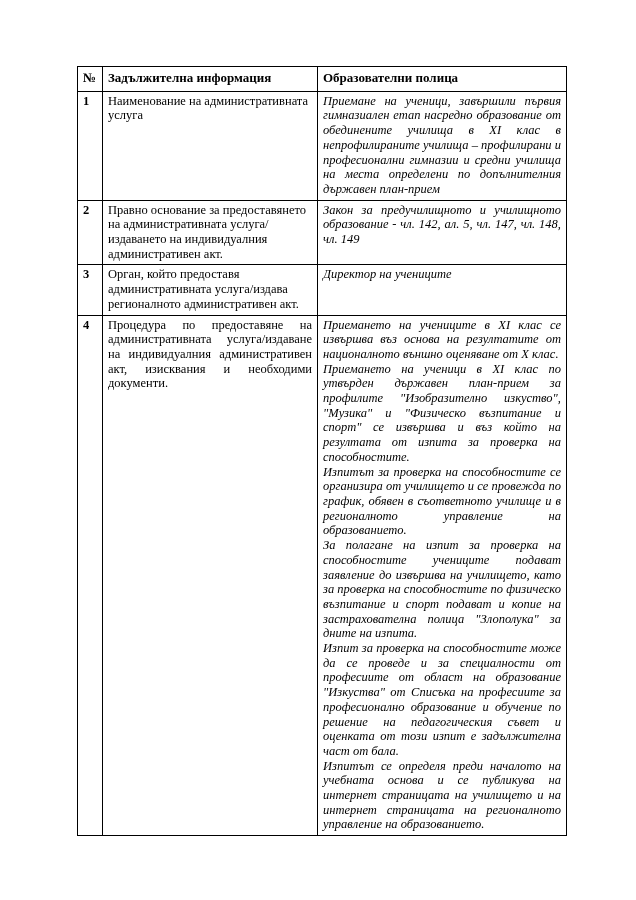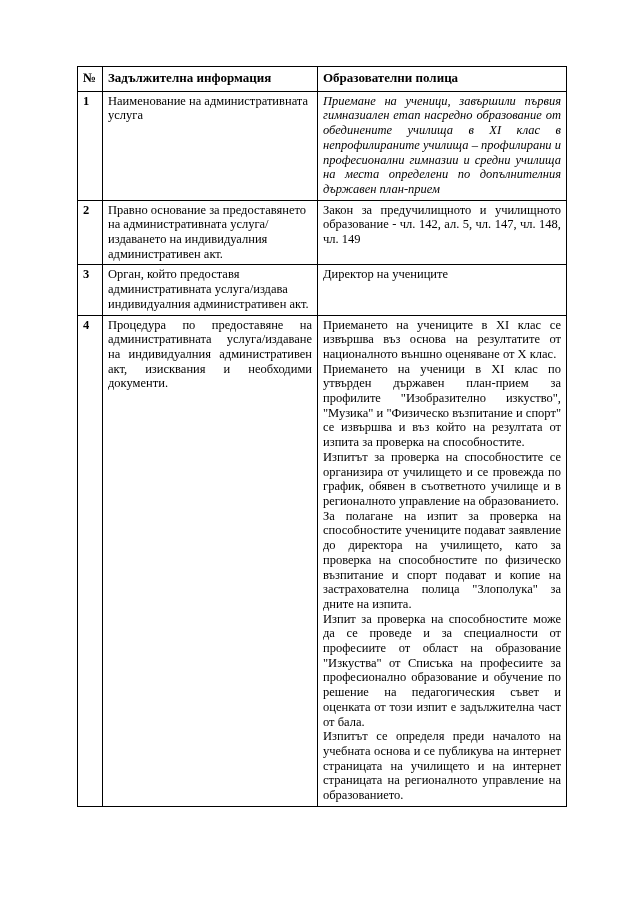--- a/index.html
+++ b/index.html
@@ -38,21 +38,21 @@
     font-weight: bold;
     font-size: 13px;
     padding-top: 4px;
     padding-bottom: 5px;
   }
   col.w-num  { width: 25px;  }
   col.w-info { width: 215px; }
   col.w-serv { width: 249px; }
   td.c-num { font-weight: bold; }
   td.c-info { padding-right: 12px; text-align: left; }
-  td.c-serv { text-align: justify; }
+  td.c-serv { text-align: justify; font-style: italic; }
   td p { margin: 0; }
   
   tbody tr:nth-child(1) td.c-serv { font-weight: normal; font-style: italic; }
   
   tbody tr:nth-child(4) td.c-info { text-align: justify; }
 </style>
 </head>
 <body>
 
 <div class="page">
@@ -84,35 +84,35 @@
           <td class="c-info">
             <p>Правно основание за предоставянето на административната услуга/издаването на индивидуалния административен акт.</p>
           </td>
           <td class="c-serv">
             <p>Закон за предучилищното и училищното образование - чл. 142, ал. 5, чл. 147, чл. 148, чл. 149</p>
           </td>
         </tr>
         <tr>
           <td class="c-num">3</td>
           <td class="c-info">
-            <p>Орган, който предоставя административната услуга/издава индивидуалния административен акт.</p>
+            <p>Орган, който предоставя административната услуга/издава регионалното административен акт.</p>
           </td>
           <td class="c-serv">
             <p>Директор на учениците</p>
           </td>
         </tr>
         <tr>
           <td class="c-num">4</td>
           <td class="c-info">
             <p>Процедура по предоставяне на административната услуга/издаване на индивидуалния административен акт, изисквания и необходими документи.</p>
           </td>
           <td class="c-serv">
             <p>Приемането на учениците в XI клас се извършва въз основа на резултатите от националното външно оценяване от X клас.</p>
             <p>Приемането на ученици в XI клас по утвърден държавен план-прием за профилите "Изобразително изкуство", "Музика" и "Физическо възпитание и спорт" се извършва и въз който на резултата от изпита за проверка на способностите.</p>
             <p>Изпитът за проверка на способностите се организира от училището и се провежда по график, обявен в съответното училище и в регионалното управление на образованието.</p>
-            <p>За полагане на изпит за проверка на способностите учениците подават заявление до директора на училището, като за проверка на способностите по физическо възпитание и спорт подават и копие на застрахователна полица "Злополука" за дните на изпита.</p>
+            <p>За полагане на изпит за проверка на способностите учениците подават заявление до извършва на училището, като за проверка на способностите по физическо възпитание и спорт подават и копие на застрахователна полица "Злополука" за дните на изпита.</p>
             <p>Изпит за проверка на способностите може да се проведе и за специалности от професиите от област на образование "Изкуства" от Списъка на професиите за професионално образование и обучение по решение на педагогическия съвет и оценката от този изпит е задължителна част от бала.</p>
             <p>Изпитът се определя преди началото на учебната основа и се публикува на интернет страницата на училището и на интернет страницата на регионалното управление на образованието.</p>
           </td>
         </tr>
       </tbody>
   </table>
 </div>
 
 </body></html>

